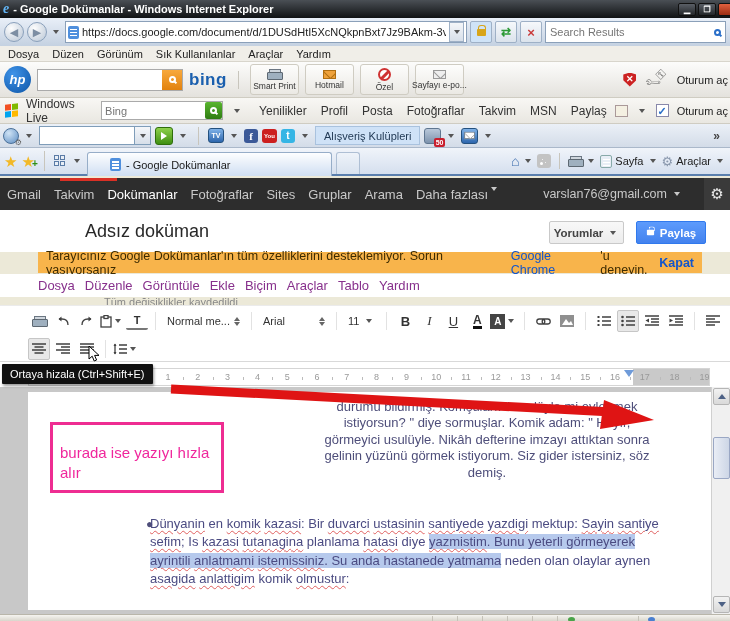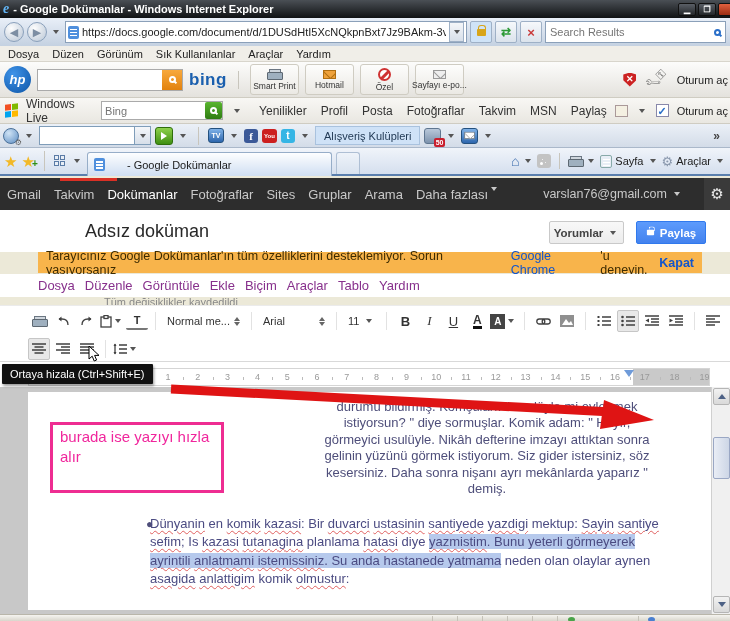--- a/index.html
+++ b/index.html
@@ -90,21 +90,21 @@
 .badge{position:absolute;right:-5px;bottom:-4px;background:#c81f2e;color:#fff;font-size:7px;font-weight:bold;border-radius:2px;padding:0 2px;line-height:9px}
 .envbtn{width:17px;height:16px;border-radius:3px;background:linear-gradient(#7fb2e8,#2d66ad);border:1px solid #24517f;display:flex;align-items:center;justify-content:center}
 .chev{color:#444;font-size:12px;font-weight:bold}
 
 #tabrow{top:148px;height:28px;background:linear-gradient(#f0f4fa,#d5dfee);padding-left:4px;gap:4px;border-bottom:2px solid #5a7fae}
 .star{color:#f2b928;font-size:15px;line-height:15px}
 .star.add{position:relative}
 .star.add:after{content:"+";position:absolute;right:-3px;bottom:-2px;color:#2f8f12;font-size:10px;font-weight:bold}
 .qtabs{width:13px;height:13px;display:grid;grid-template-columns:5px 5px;grid-template-rows:5px 5px;gap:1px}
 .qtabs i{border:1px solid #5a7ba6;background:#e8eef6}
-.tab{width:245px;height:24px;margin-top:6px;background:linear-gradient(#fdfeff,#cfdef2);border:1px solid #96adc8;border-bottom:none;border-radius:3px 3px 0 0;display:flex;align-items:center;gap:22px;padding:0 6px;color:#1b1b1b}
+.tab{width:245px;height:24px;margin-top:6px;background:linear-gradient(#fdfeff,#cfdef2);border:1px solid #96adc8;border-bottom:none;border-radius:3px 3px 0 0;display:flex;align-items:center;gap:5px;padding:0 22px;color:#1b1b1b}
 .tabstub{width:24px;height:22px;margin-top:4px;background:linear-gradient(#eef3f9,#d8e2ef);border:1px solid #aebfd4;border-bottom:none;border-radius:3px 3px 0 0}
 .tabright{margin-left:auto;display:flex;align-items:center;gap:3px;padding-right:4px;color:#222}
 .home{color:#3f6fae;font-size:14px}
 .rss{width:14px;height:14px;border-radius:3px;background:#c3c3c3;position:relative}
 .rss:after{content:"";position:absolute;left:3px;bottom:3px;width:3px;height:3px;border-radius:50%;background:#fff;box-shadow:1px -4px 0 -1px #fff,4px -1px 0 -1px #fff}
 .gear{color:#8a98ad;font-size:13px}
 
 #gbar{top:178px;height:32px;background:#2d2d2d;color:#c9c9c9;font-size:13px;padding-left:7px;gap:13px}
 #gbar .active{color:#fff;font-weight:normal}
 #gbar-red{position:absolute;left:60px;top:0;width:57px;height:3px;background:#d93025}
@@ -150,21 +150,21 @@
 .rtick{position:absolute;top:8px;width:1px;height:3px;background:#bbb}
 #rmarker{position:absolute;left:595px;top:1px;width:0;height:0;border-left:5px solid transparent;border-right:5px solid transparent;border-top:7px solid #6f9bd9}
 
 #docarea{position:absolute;left:0;right:0;top:387px;height:227px;background:#c8c8c8}
 #page{position:absolute;left:28px;top:5px;width:683px;height:218px;background:#fff}
 #para1{position:absolute;left:272px;top:7px;width:374px;text-align:center;font-size:13px;line-height:16.4px;color:#4e4e7a;white-space:nowrap}
 #bullet{position:absolute;left:118px;top:125px;font-size:12px;color:#4e4e7a}
 #para2{position:absolute;left:122px;top:123px;width:540px;text-align:left;font-size:13px;line-height:18.3px;color:#4b4b82;white-space:nowrap}
 .sp{text-decoration:underline;text-decoration-style:wavy;text-decoration-color:#e06060;text-decoration-thickness:1px;text-underline-offset:2px}
 .sel{background:#b6c9ec}
-#annotation{position:absolute;left:22px;top:30px;width:174px;height:71px;border:3px solid #ee2d92;background:#fff;padding:2px 7px;font-size:15px;line-height:1.3;color:#f0269c}
+#annotation{position:absolute;left:22px;top:30px;width:174px;height:71px;border:3px solid #ee2d92;background:#fff;padding:18px 7px;font-size:15px;line-height:1.3;color:#f0269c}
 #watermark{position:absolute;left:200px;top:58px;font-size:24px;font-weight:bold;color:rgba(120,120,120,.18);letter-spacing:2px}
 #arrow{position:absolute;left:0;top:0;width:730px;height:621px;pointer-events:none;z-index:30}
 
 #vscroll{position:absolute;left:711px;top:0;width:19px;height:227px;background:#f0f0f0;border-left:1px solid #d0d0d0}
 .sbtn{position:absolute;left:1px;width:17px;height:17px;background:linear-gradient(#f2f2f2,#d9d9d9);border:1px solid #b5b5b5;border-radius:2px;display:flex;align-items:center;justify-content:center}
 .sbtn i{width:0;height:0;border-left:4px solid transparent;border-right:4px solid transparent}
 .sbtn.up i{border-bottom:5px solid #4d6185}
 .sbtn.dn i{border-top:5px solid #4d6185}
 #sthumb{position:absolute;left:1px;top:50px;width:17px;height:42px;background:linear-gradient(90deg,#e9edf5,#cdd6e6);border:1px solid #9aa7c4;border-radius:2px}
 
@@ -587,21 +587,20 @@
 
   <div id="tooltip">Ortaya hizala (Ctrl+Shift+E)</div>
 
   <div id="docarea">
     <div id="page">
       <div id="para1">
           <div>durumu bildirmiş. Komşuları: " usulüyle mi evlenmek</div>
           <div>istiyorsun? " diye sormuşlar. Komik adam: " Hayır,</div>
           <div>görmeyici usulüyle. Nikâh defterine imzayı attıktan sonra</div>
           <div>gelinin yüzünü görmek istiyorum. Siz gider istersiniz, söz</div>
-          <div>kesersiniz. Daha sonra nişanı ayrı mekânlarda yaparız "</div>
           <div>demiş.</div>
         </div>
       <span id="bullet">●</span>
       <div id="para2">
           <div><span class="sp">Dünyanin</span><span> en </span><span class="sp">komik</span><span> </span><span class="sp">kazasi</span><span>: Bir </span><span class="sp">duvarci</span><span> </span><span class="sp">ustasinin</span><span> </span><span class="sp">santiyede</span><span> </span><span class="sp">yazdigi</span><span> mektup: </span><span class="sp">Sayin</span><span> </span><span class="sp">santiye</span></div>
           <div><span class="sp">sefim</span><span>; Is </span><span class="sp">kazasi</span><span> </span><span class="sp">tutanagina</span><span> planlama </span><span class="sp">hatasi</span><span> diye </span><span class="sp sel">yazmistim</span><span class="sel">. Bunu yeterli görmeyerek</span></div>
           <div><span class="sp sel">ayrintili</span><span class="sel"> </span><span class="sp sel">anlatmami</span><span class="sel"> </span><span class="sp sel">istemissiniz</span><span class="sel">. Su anda hastanede yatmama</span><span> neden olan olaylar aynen</span></div>
           <div><span class="sp">asagida</span><span> </span><span class="sp">anlattigim</span><span> komik </span><span class="sp">olmustur</span><span>:</span></div>
         </div>
       <div id="annotation">burada ise yazıyı hızla alır</div>

